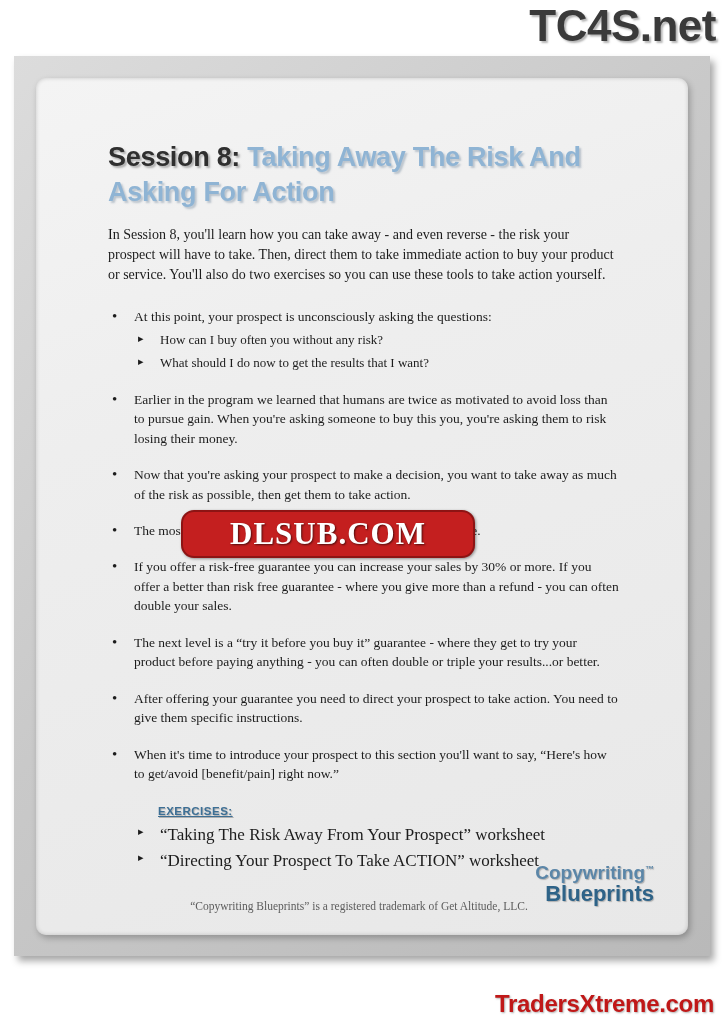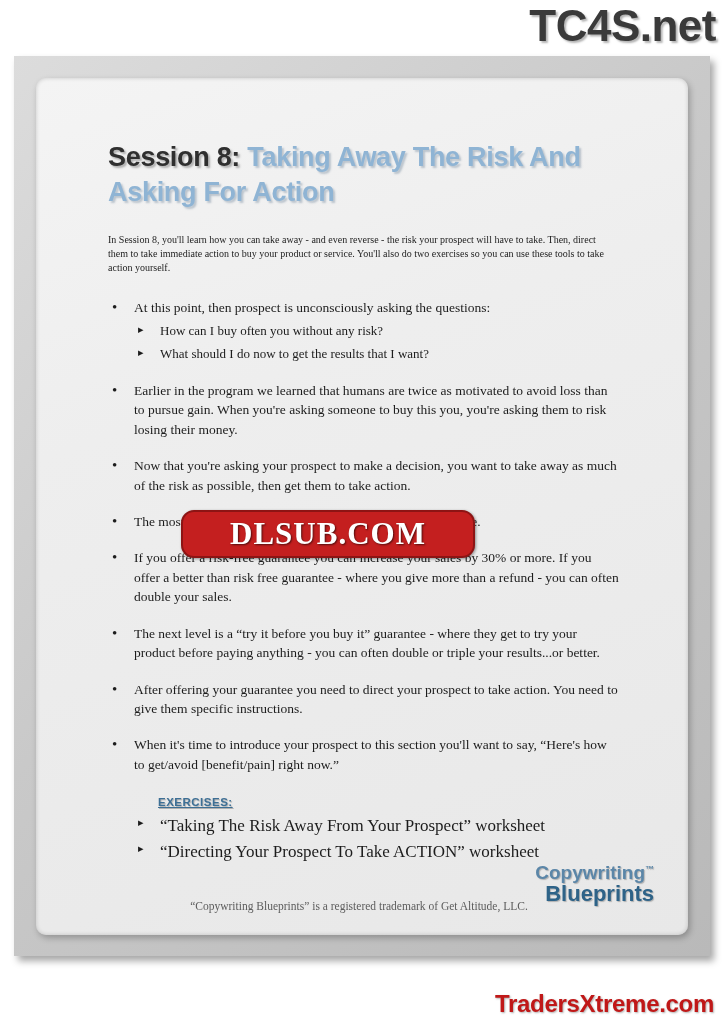--- a/index.html
+++ b/index.html
@@ -64,35 +64,35 @@
     top: 62px;
     width: 512px;
   }
 
   
   .title {
     font-family: "Liberation Sans", sans-serif;
     font-weight: bold;
     font-size: 27px;
     line-height: 1.28;
-    margin: 0 0 24px 0;
+    margin: 0 0 16px 0;
     letter-spacing: -0.3px;
   }
   .title .dark {
     color: #2f2f2f;
     text-shadow: 2px 2px 2px rgba(110,110,110,0.5);
   }
   .title .blue {
     color: #8fb4d4;
     text-shadow: 2px 2px 2px rgba(120,140,160,0.45);
   }
 
   
   .intro {
-    font-size: 10px;
+    font-size: 14px;
     line-height: 1.42;
     color: #1c1c1c;
     margin: 0 0 22px 0;
     width: 510px;
   }
 
   
   ul.bullets {
     list-style: none;
     margin: 0;
@@ -255,21 +255,21 @@
 
       <h1 class="title">
         <span class="dark">Session 8:</span>
         <span class="blue">Taking Away The Risk And Asking For Action</span>
       </h1>
 
       <p class="intro">In Session 8, you'll learn how you can take away - and even reverse - the risk your prospect will have to take. Then, direct them to take immediate action to buy your product or service. You'll also do two exercises so you can use these tools to take action yourself.</p>
 
       <ul class="bullets">
         <li>
-          <span>At this point, then prospect is unconsciously asking the questions:</span>
+          <span>At this point, your prospect is unconsciously asking the questions:</span>
           <ul class="sub">
             <li>How can I buy often you without any risk?</li>
             <li>What should I do now to get the results that I want?</li>
           </ul>
         </li>
         <li>Earlier in the program we learned that humans are twice as motivated to avoid loss than to pursue gain. When you're asking someone to buy this you, you're asking them to risk losing their money.</li>
         <li>Now that you're asking your prospect to make a decision, you want to take away as much of the risk as possible, then get them to take action.</li>
         <li>The most common way to take away risk is to offer a guarantee.</li>
         <li>If you offer a risk-free guarantee you can increase your sales by 30% or more. If you offer a better than risk free guarantee - where you give more than a refund - you can often double your sales.</li>
         <li>The next level is a “try it before you buy it” guarantee - where they get to try your product before paying anything - you can often double or triple your results...or better.</li>

